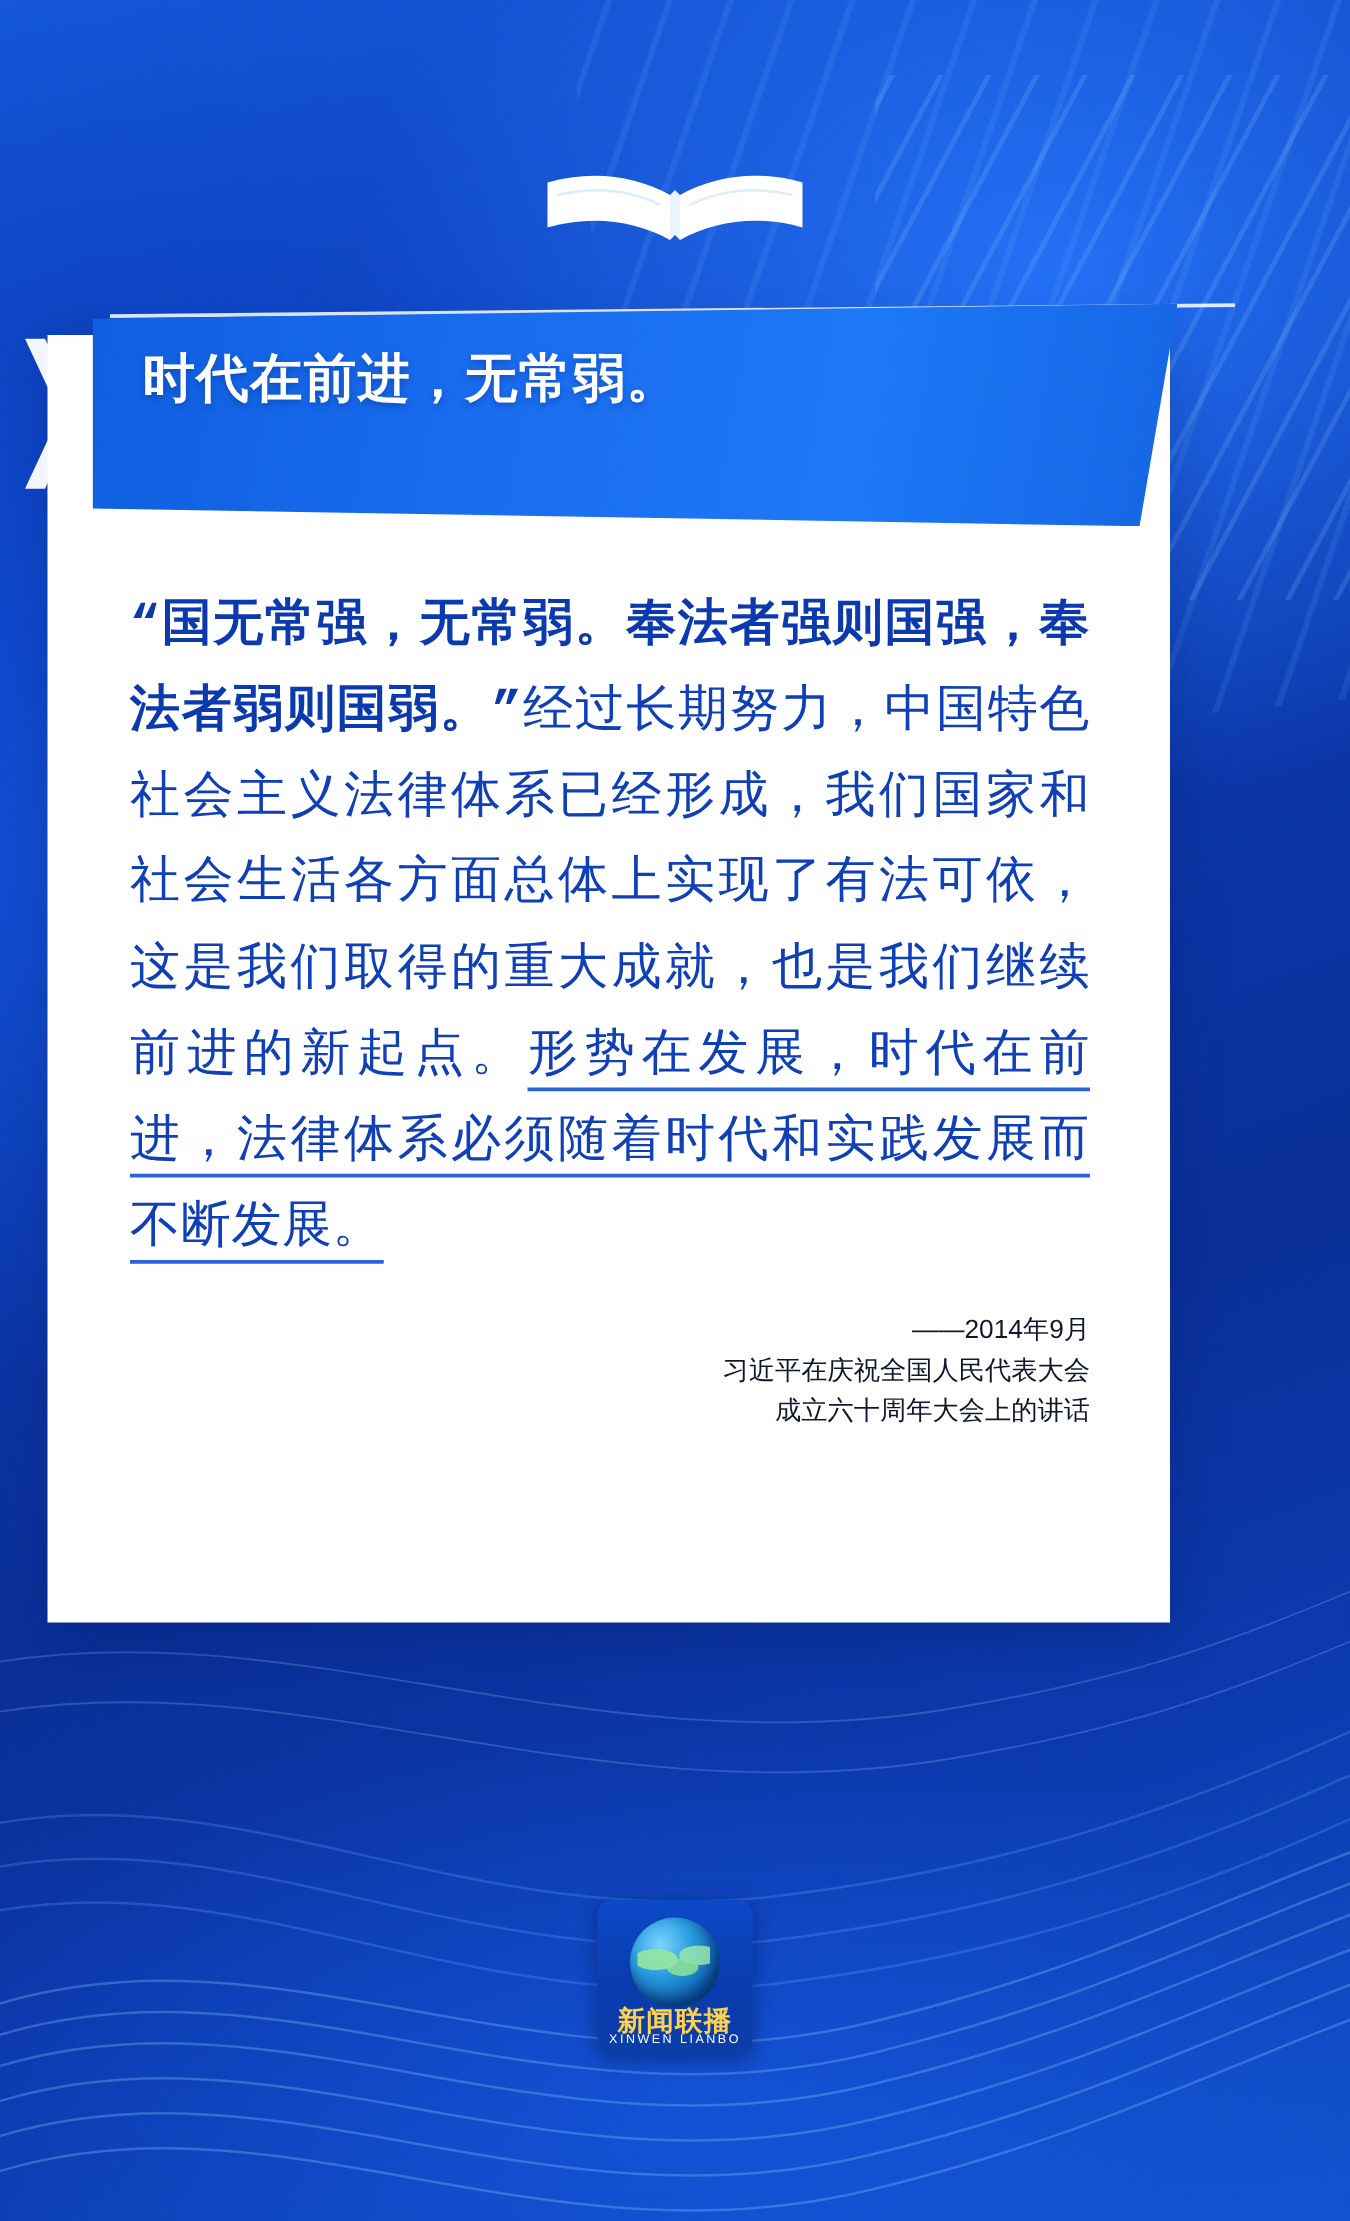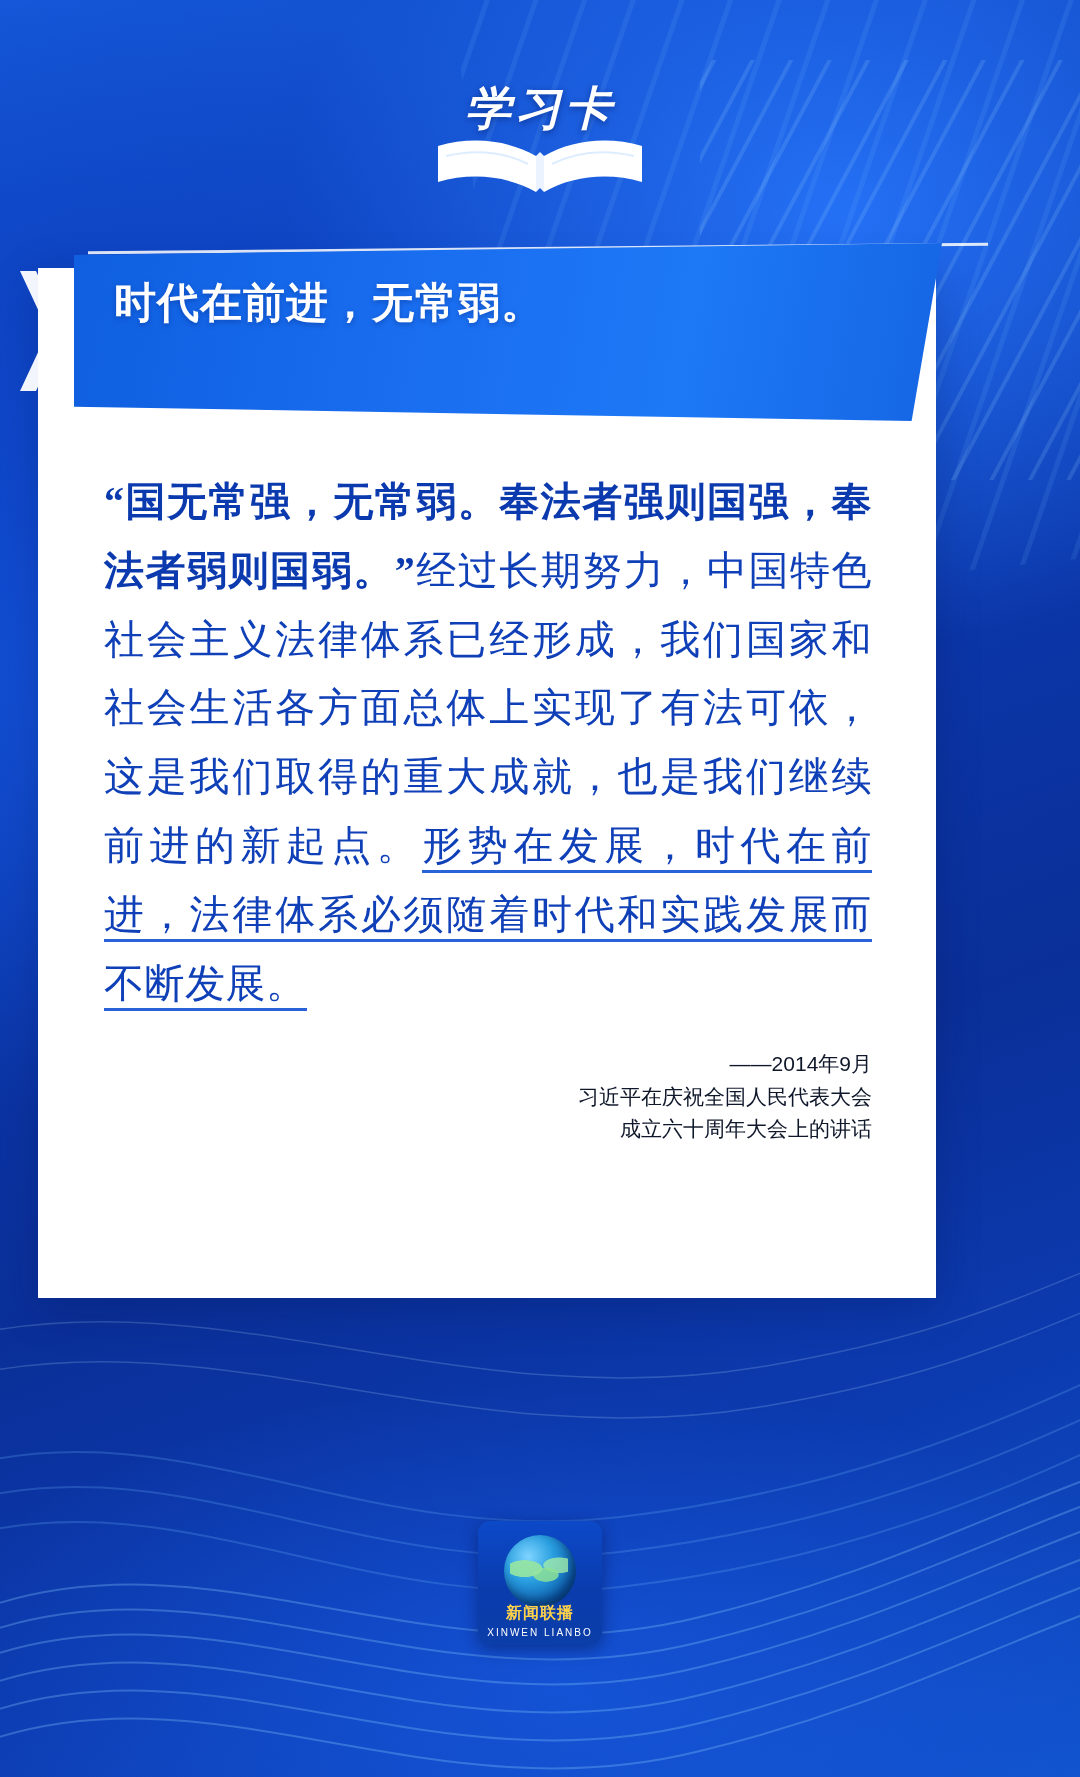--- a/index.html
+++ b/index.html
@@ -171,21 +171,21 @@
     left: 66px;
     top: 200px;
     width: 768px;
   }
   .quote-body {
     color: #1040b8;
     font-size: 40px;
     line-height: 1.72;
     text-align: justify;
     letter-spacing: 0.5px;
-    font-family: Liberation Serif, serif;
+    font-family: Liberation Mono, monospace;
   }
   .quote-strong {
     font-weight: bold;
     color: #0b39ae;
   }
   .quote-underline {
     border-bottom: 3px solid #2a62d8;
     padding-bottom: 2px;
   }
 
@@ -237,21 +237,21 @@
     width: 58px; height: 34px;
     background:
       radial-gradient(ellipse at 25% 40%, rgba(150,230,160,0.9) 0 28%, rgba(150,230,160,0) 30%),
       radial-gradient(ellipse at 62% 58%, rgba(140,225,150,0.85) 0 24%, rgba(140,225,150,0) 26%),
       radial-gradient(ellipse at 85% 30%, rgba(160,235,170,0.8) 0 22%, rgba(160,235,170,0) 24%);
   }
   .badge-cn {
     position: absolute;
     left: 0; right: 0;
     top: 82px;
-    font-size: 16px;
+    font-size: 22px;
     font-weight: bold;
     color: #ffd24a;
     letter-spacing: 1px;
   }
   .badge-en {
     position: absolute;
     left: 0; right: 0;
     top: 106px;
     font-size: 10px;
     color: #ffffff;
@@ -283,21 +283,20 @@
       <path d="M-40,320 C180,260 360,400 620,370 C840,344 990,280 1120,220"></path>
     </g>
     <g fill="none" stroke="rgba(190,230,255,0.20)" stroke-width="1.5">
       <path d="M-40,120 C220,60 460,200 760,150 C940,120 1020,80 1120,40"></path>
       <path d="M-40,160 C220,100 460,240 760,190 C940,160 1020,120 1120,80"></path>
     </g>
   </svg>
 
   <div class="header">
     <div class="logo-wrap">
-      <div class="logo-text">学习卡</div>
       <svg class="logo-book" viewBox="0 0 216 66">
         <path d="M6,16 C40,6 76,10 104,26 L104,62 C76,46 40,42 6,52 Z" fill="#ffffff"></path>
         <path d="M210,16 C176,6 140,10 112,26 L112,62 C140,46 176,42 210,52 Z" fill="#ffffff"></path>
         <path d="M104,26 L108,22 L112,26 L112,62 L108,58 L104,62 Z" fill="#eaf3ff"></path>
         <path d="M14,26 C44,19 72,22 96,34" stroke="#cfe4ff" stroke-width="2" fill="none" opacity="0.7"></path>
         <path d="M202,26 C172,19 144,22 120,34" stroke="#cfe4ff" stroke-width="2" fill="none" opacity="0.7"></path>
       </svg>
     </div>
   </div>
 

